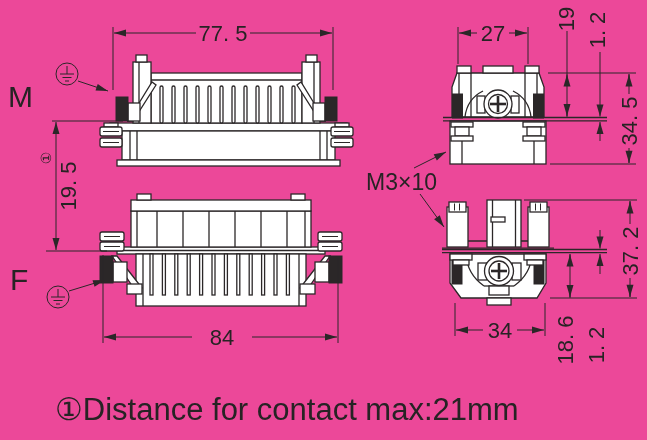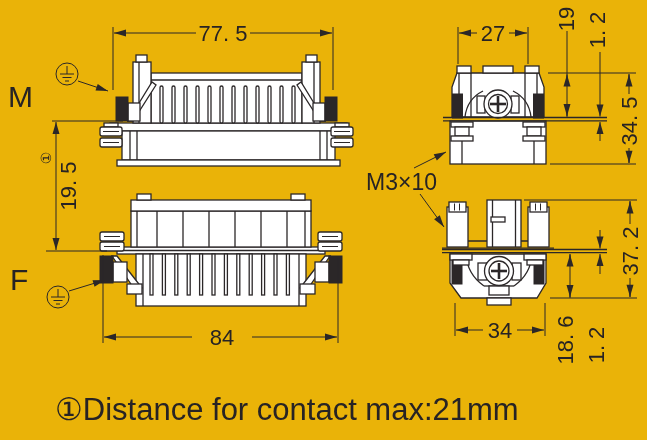--- a/index.html
+++ b/index.html
@@ -1,16 +1,16 @@
 <!DOCTYPE html>
 <html><head>
 <meta charset="utf-8">
 <style>
   html,body{margin:0;padding:0;background:#ffffff;}
-  .canvas{position:relative;width:647px;height:440px;background:#eab308;overflow:hidden;
+  .canvas{position:relative;width:647px;height:440px;background:#ec4899;overflow:hidden;
           font-family:"Liberation Sans", sans-serif;}
   svg{display:block;}
   .ln{stroke:#2b2728;stroke-width:1.3;fill:none;}
   .fw{stroke:#2b2728;stroke-width:1.3;fill:#ffffff;}
   .fb{stroke:#2b2728;stroke-width:1;fill:#2b2728;}
   .thin{stroke:#2b2728;stroke-width:1;fill:none;}
   .cross{stroke:#2b2728;stroke-width:2.6;fill:none;}
   .dimtxt{font-family:"Liberation Sans",sans-serif;font-size:22px;fill:#272324;}
   .mid{text-anchor:middle;dominant-baseline:central;}
   .biglbl{font-family:"Liberation Sans",sans-serif;font-size:30px;fill:#272324;}

